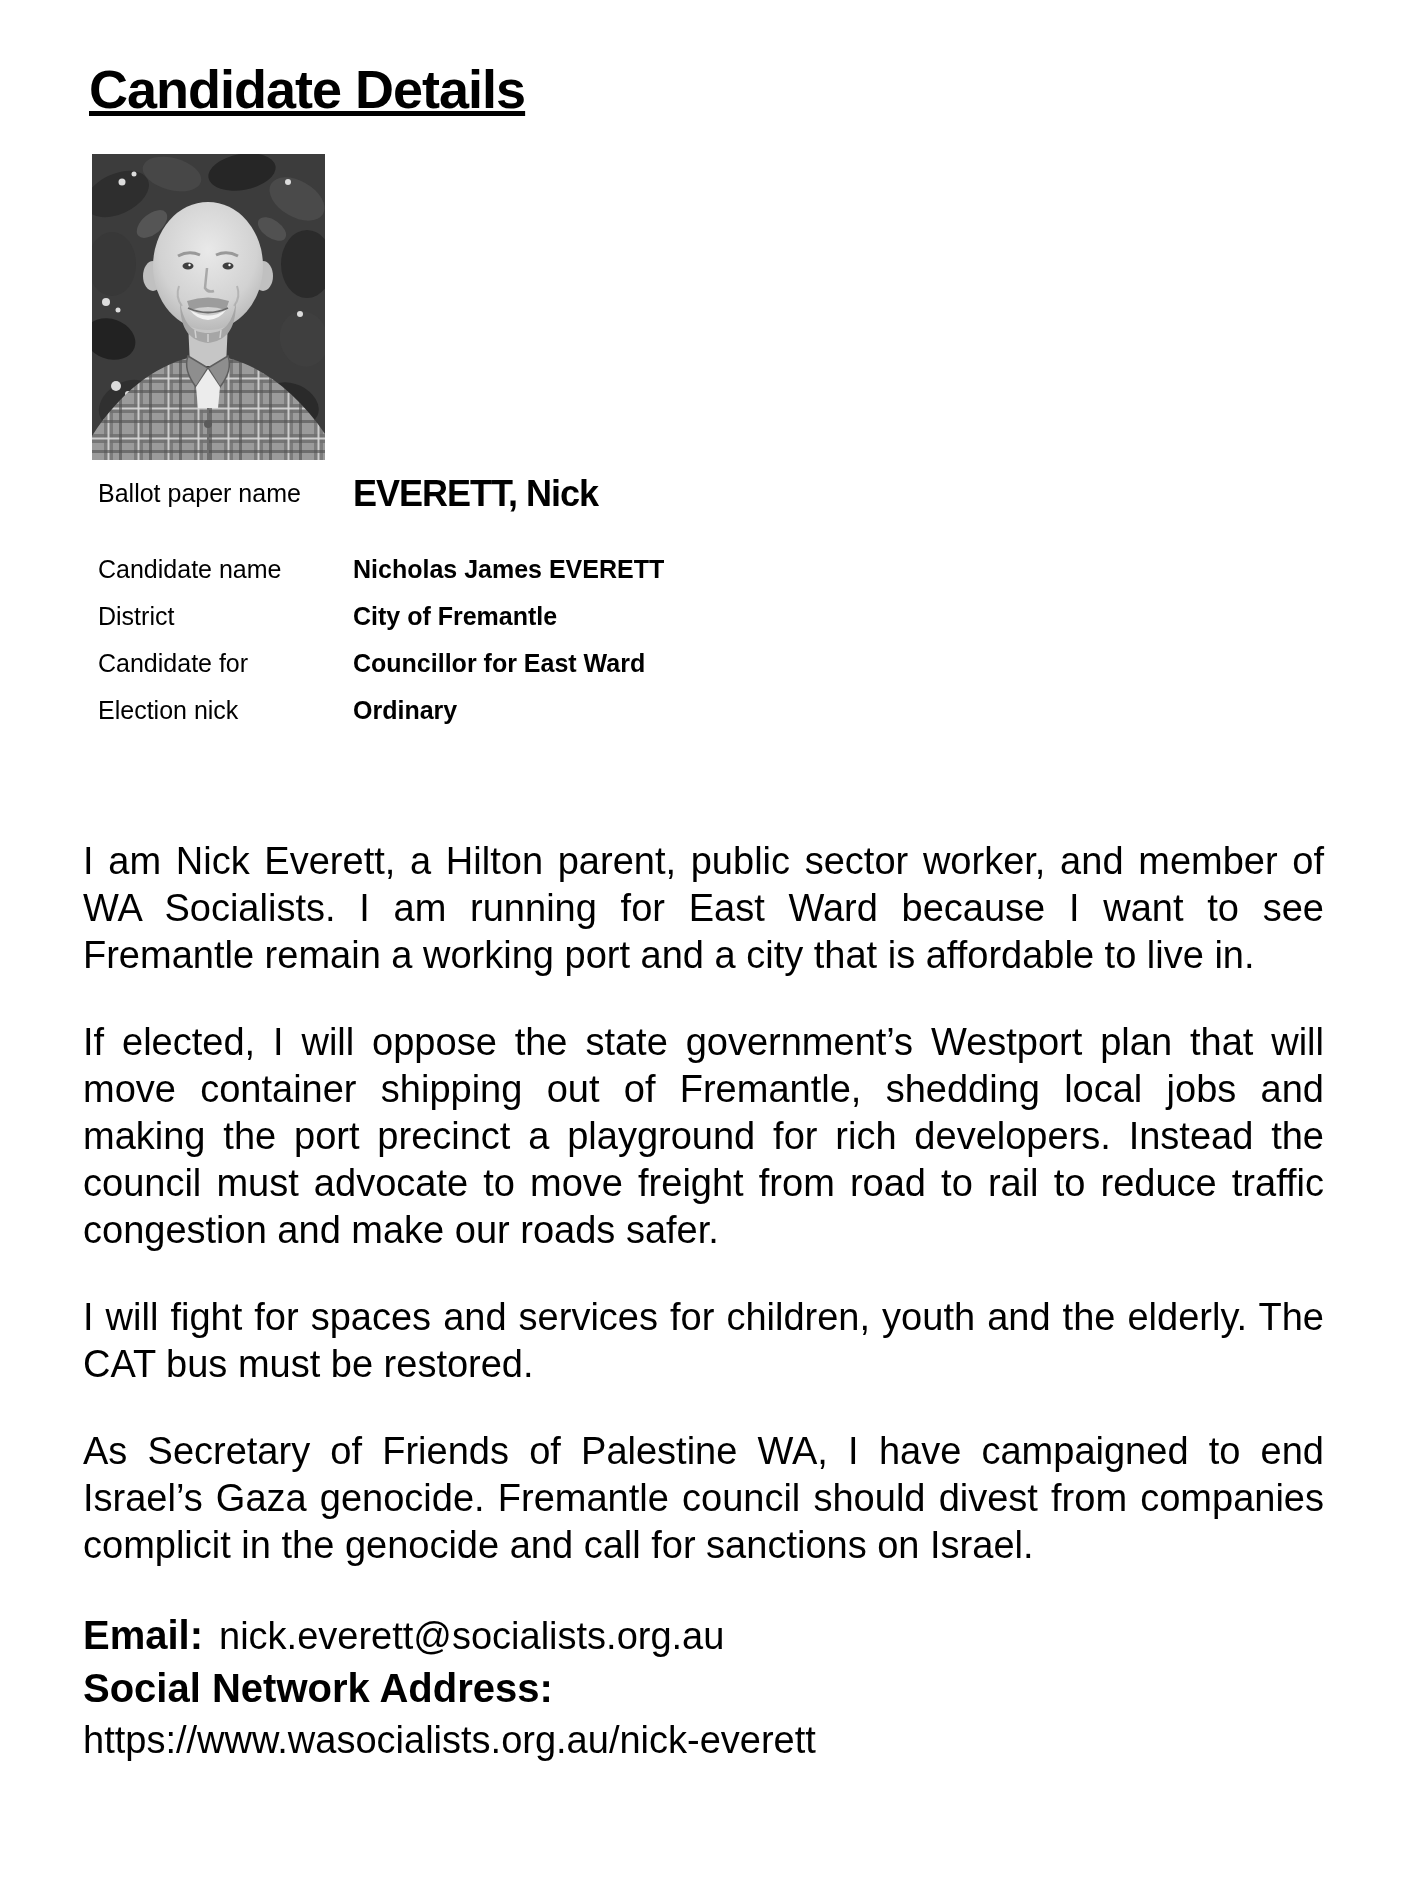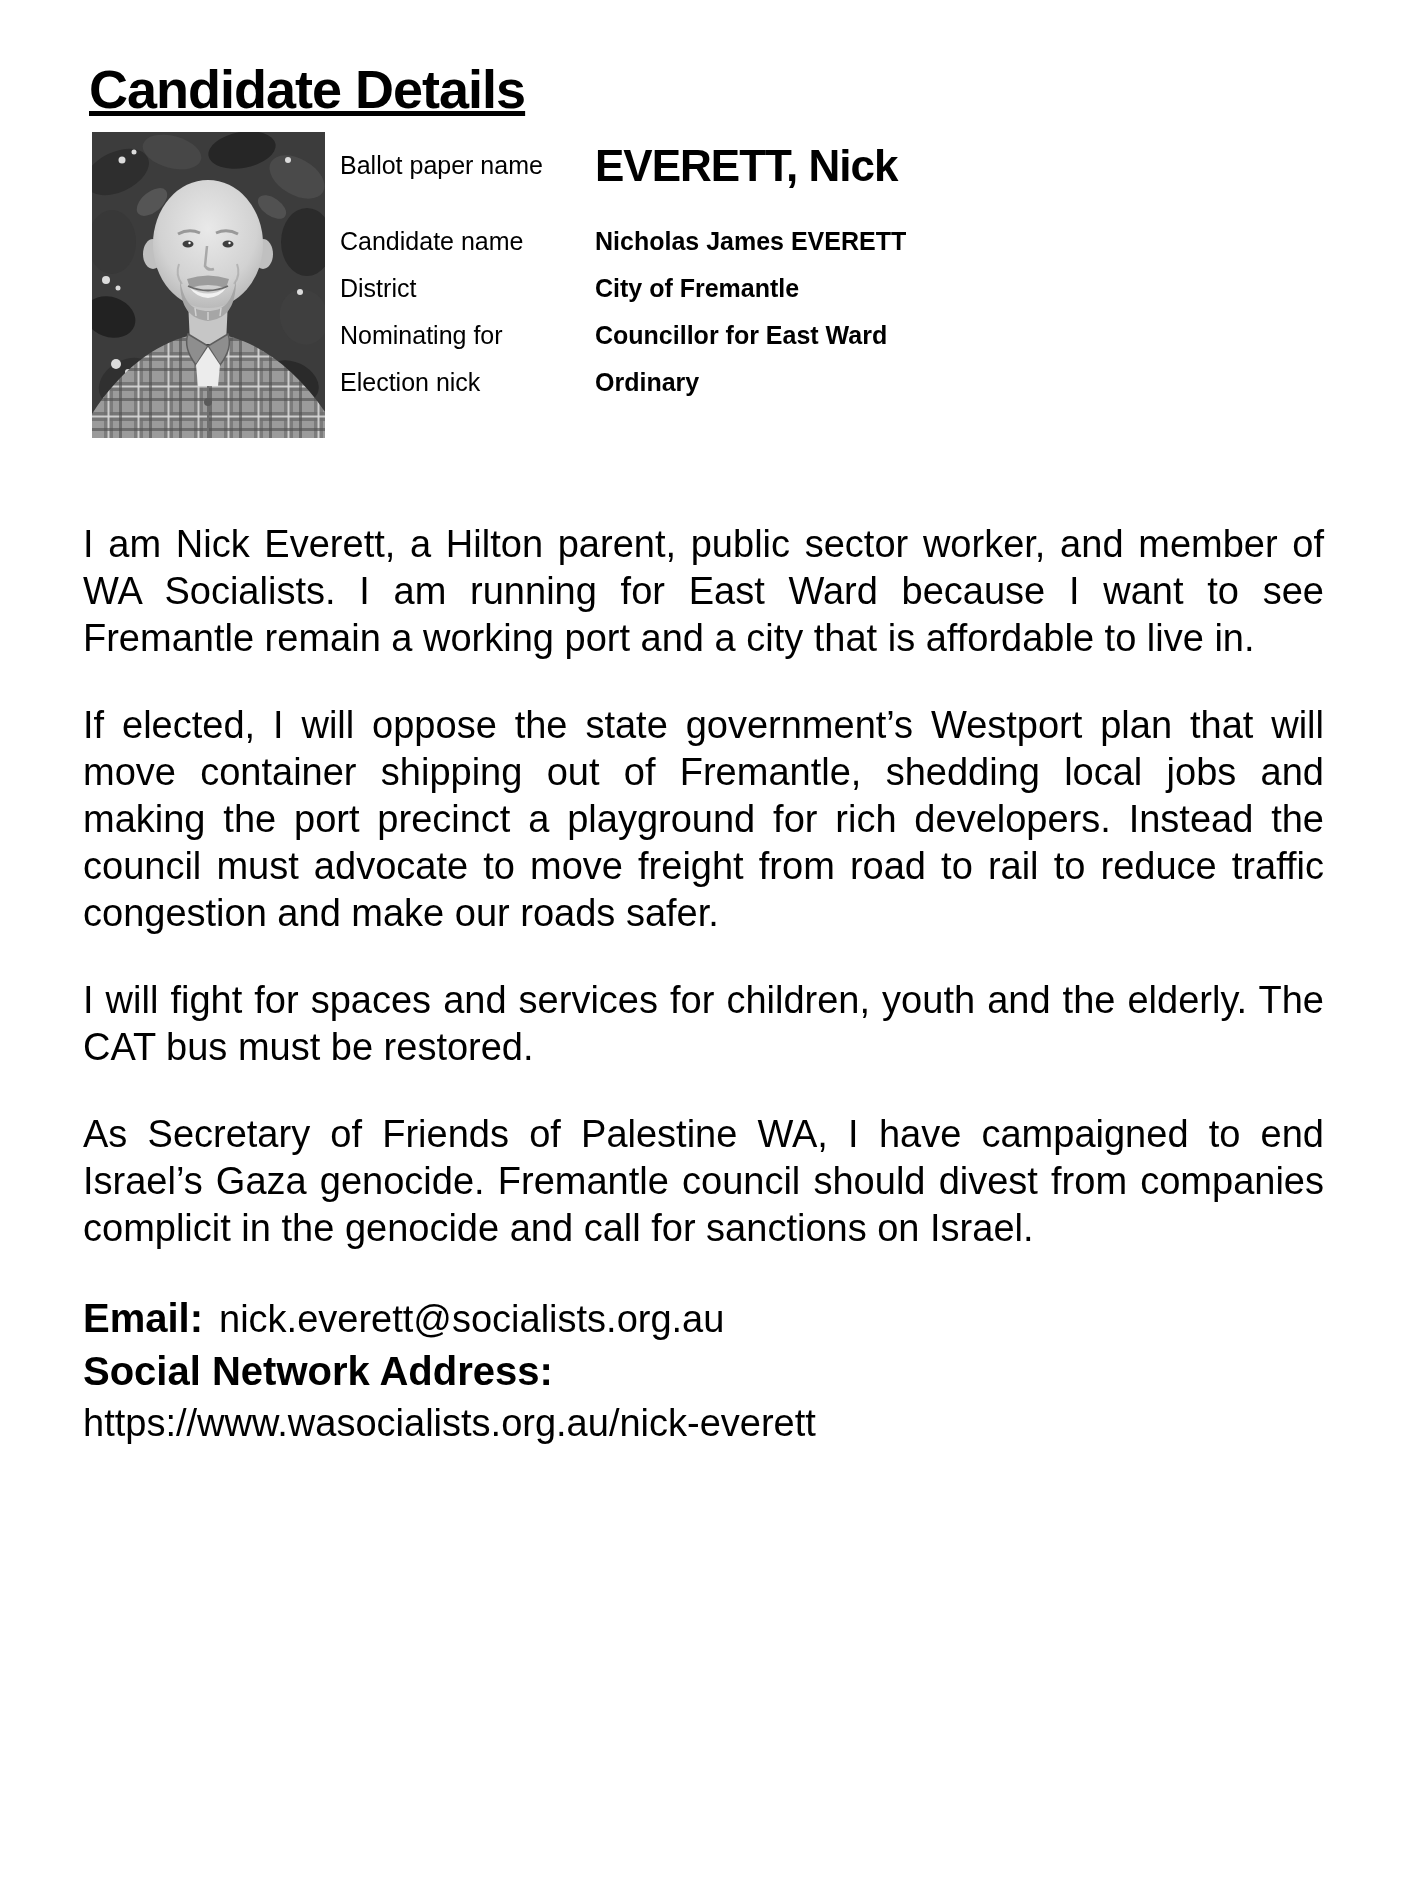--- a/index.html
+++ b/index.html
@@ -14,31 +14,31 @@
 
   .title {
     margin: 0 0 0 6px;
     font-size: 54px;
     line-height: 62px;
     font-weight: bold;
     letter-spacing: -1px;
     text-decoration: underline;
   }
 
-  .profile { display: flex; margin-top: 12px; }
+  .profile { display: flex; margin-top: 34px; flex-direction: column; }
   .photo-frame { flex: none; width: 233px; height: 306px; margin-left: 9px; }
   .photo-frame svg { display: block; }
 
   .fields { flex: 1; margin-left: 15px; min-width: 0; }
   .row { display: flex; margin-bottom: 14px; font-size: 25px; line-height: 33px; }
   .row .label { flex: none; width: 255px; font-weight: normal; }
   .row .value { flex: 1; font-weight: bold; }
   .row-ballot { margin-bottom: 26px; align-items: center; }
   .row-ballot .value {
-    font-size: 44px;
+    font-size: 36px;
     line-height: 67px;
     letter-spacing: -1px;
   }
   .row-enrolment .value { font-size: 24px; letter-spacing: -0.5px; }
 
   .statement {
     margin-top: 83px;
     font-size: 38px;
     line-height: 47px;
     text-align: justify;
@@ -144,21 +144,21 @@
       </div>
       <div class="row">
         <div class="label">Candidate name</div>
         <div class="value">Nicholas James EVERETT</div>
       </div>
       <div class="row">
         <div class="label">District</div>
         <div class="value">City of Fremantle</div>
       </div>
       <div class="row">
-        <div class="label">Nominating for</div>
+        <div class="label">Candidate for</div>
         <div class="value">Councillor for East Ward</div>
       </div>
       <div class="row">
         <div class="label">Election nick</div>
         <div class="value">Ordinary</div>
       </div>
       <div class="row row-enrolment">
       </div>
     </div>
   </div>

